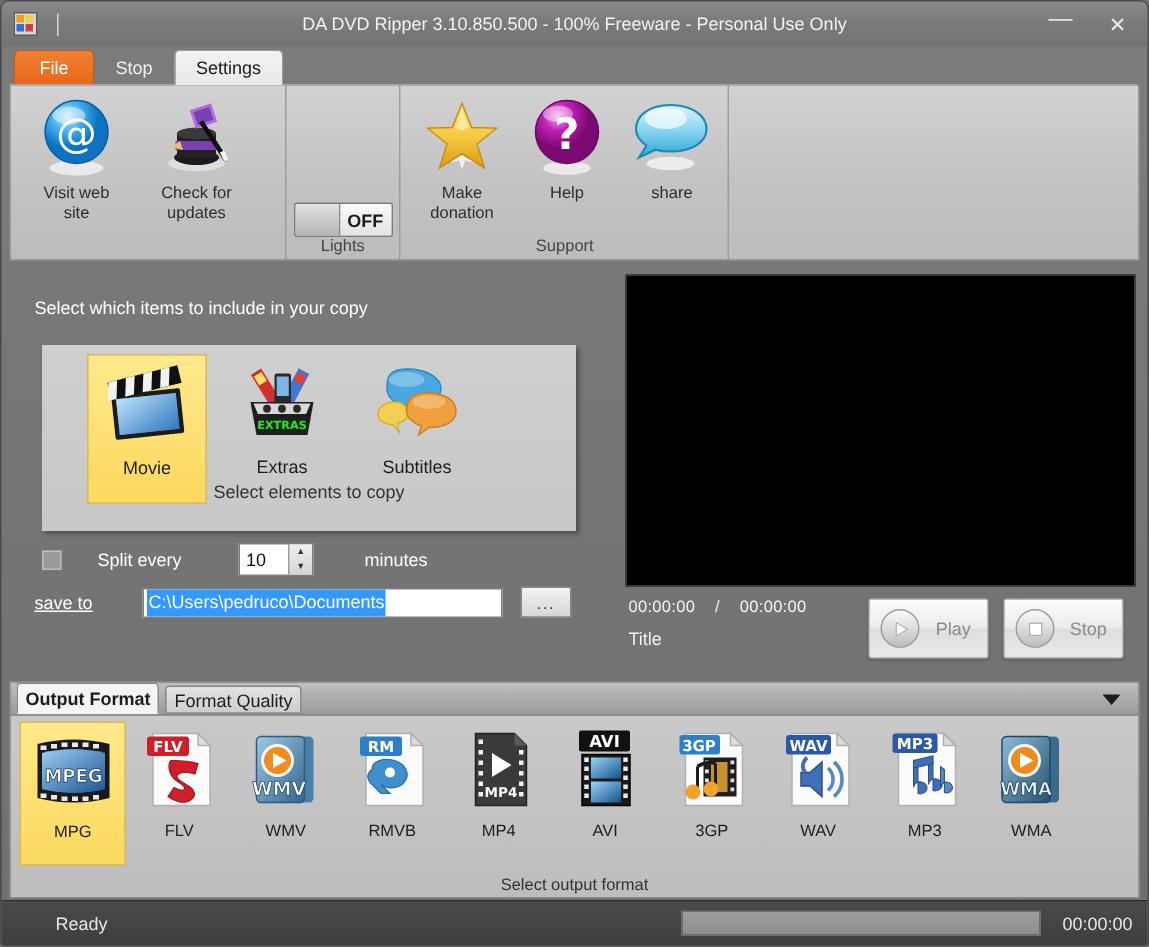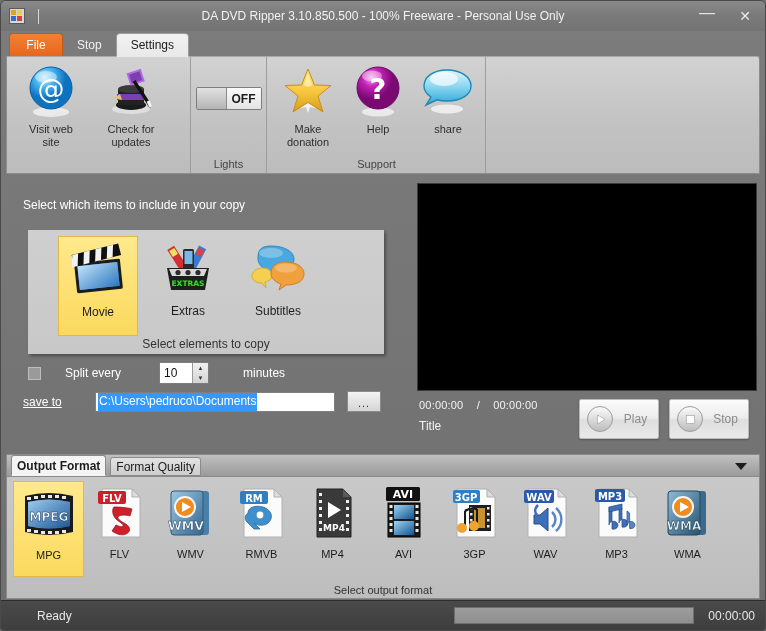--- a/index.html
+++ b/index.html
@@ -154,21 +154,21 @@
   }
   .sel-item.selected {
     background: linear-gradient(180deg,#ffe98c 0%,#fbd95e 100%);
     border: 1px solid #e0b94a;
     height: 100px; justify-content: flex-start;
   }
   .sel-icon { width: 58px; height: 58px; position: relative; }
   .sel-label { font-size: 12px; color: #1d1d1d; margin-top: 6px; }
   .sel-footer {
     text-align: center; font-size: 12px; color: #333;
-    position: absolute; bottom: 3px; left: 0; right: 0;
+    position: absolute; bottom: 19px; left: 0; right: 0;
   }
 
   
   .split-row {
     position: absolute; left: 27px; top: 361px;
     display: flex; align-items: center; gap: 24px;
   }
   .chk {
     width: 13px; height: 13px; background: #9a9a9a;
     border: 1px solid #bdbdbd; display: inline-block;
@@ -391,21 +391,21 @@
               <path d="M10 33 l6 -4 2 6 z" fill="#e8c070"></path>
             </svg>
           </div>
           <div class="rbtn-label">Check for<br>updates</div>
         </div>
       </div>
       <div class="rgroup-label"></div>
     </div>
 
     <div class="rgroup" style="width:76px">
-      <div class="rgroup-items" style="justify-content:center;align-items:flex-start;padding-top:30px">
+      <div class="rgroup-items" style="justify-content:center;align-items:flex-end;padding-top:30px">
         <div class="toggle">
           <div class="toggle-knob"></div>
           <div class="toggle-text">OFF</div>
         </div>
       </div>
       <div class="rgroup-label">Lights</div>
     </div>
 
     <div class="rgroup" style="width:219px">
       <div class="rgroup-items" style="padding-left:6px">

